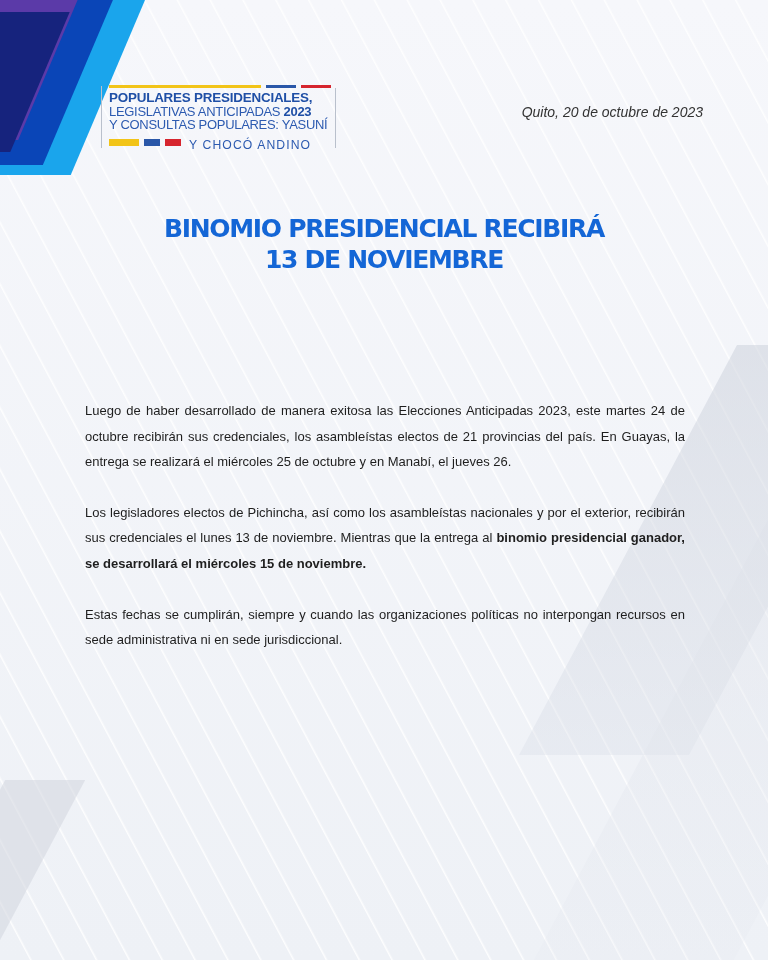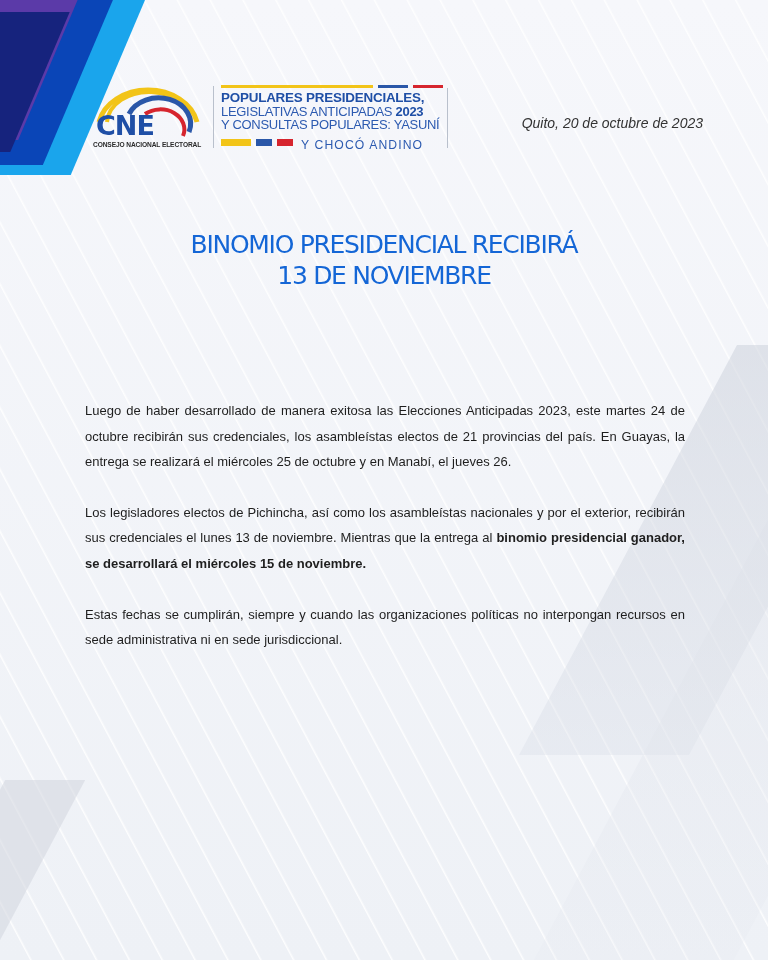--- a/index.html
+++ b/index.html
@@ -96,30 +96,29 @@
   .election .l4 {
     font-family: "Liberation Sans", sans-serif;
     color: #2c5ab0; font-size: 12.2px; letter-spacing: 1.1px; line-height: 13px;
     white-space: nowrap; margin-left: 3px;
   }
   .divider-v2 { width: 1px; height: 60px; background: #b9c0cc; margin: 10px 0 0 4px; }
 
   .date {
     position: absolute; right: 65px; top: 104px; z-index: 3;
     font-family: "Liberation Sans", sans-serif; font-style: italic;
-    font-size: 14px; color: #333; margin-top: 11px;
+    font-size: 14px; color: #333;
   }
 
   .headline {
     position: absolute; left: 60px; width: 648px; top: 213px; z-index: 3;
     text-align: center;
-    font-family: "DejaVu Sans", sans-serif; font-weight: normal;
+    font-family: "DejaVu Sans", sans-serif; font-weight: bold;
     color: #1466d6; font-size: 25px; line-height: 31px; letter-spacing: -1.3px;
     text-transform: uppercase;
-    margin-top: 16px;
   }
   .headline div { white-space: nowrap; }
 
   .body {
     position: absolute; left: 85px; width: 600px; top: 398px; z-index: 3;
     font-family: "Liberation Sans", sans-serif;
     font-size: 13px; line-height: 25.6px; color: #1e1e1e;
     text-align: justify;
   }
   .body p { margin-bottom: 25px; }
@@ -131,30 +130,20 @@
 <div class="bg"></div>
 <div class="shape corner-light"></div>
 <div class="shape corner-mid"></div>
 <div class="shape corner-purple"></div>
 <div class="shape corner-dark"></div>
 <div class="shape grey1"></div>
 <div class="shape grey2"></div>
 <div class="shape grey3"></div>
 
 <div class="header">
-  <div class="cne-logo">
-    <svg width="112" height="62" viewBox="0 0 112 62">
-      <path d="M6 44 A 50 40 0 0 1 104 44" fill="none" stroke="#f2c418" stroke-width="5"></path>
-      <path d="M14 44 A 42 32 0 0 1 98 48" fill="none" stroke="#f2c418" stroke-width="4"></path>
-      <path d="M36 36 A 32 26 0 0 1 96 54" fill="none" stroke="#2a57a8" stroke-width="5"></path>
-      <path d="M52 36 A 24 20 0 0 1 90 58" fill="none" stroke="#d6252e" stroke-width="4"></path>
-    </svg>
-    <div class="cne-letters">CNE</div>
-    <div class="cne-sub">CONSEJO NACIONAL ELECTORAL</div>
-  </div>
   <div class="divider-v"></div>
   <div class="election">
     <div class="top-bars">
       <span style="width:152px;background:#f2c418;"></span>
       <span style="width:30px;background:#2a57a8;"></span>
       <span style="width:30px;background:#d6252e;"></span>
     </div>
     <div class="l1">POPULARES PRESIDENCIALES,</div>
     <div class="l2">
       <span>LEGISLATIVAS ANTICIPADAS</span>

